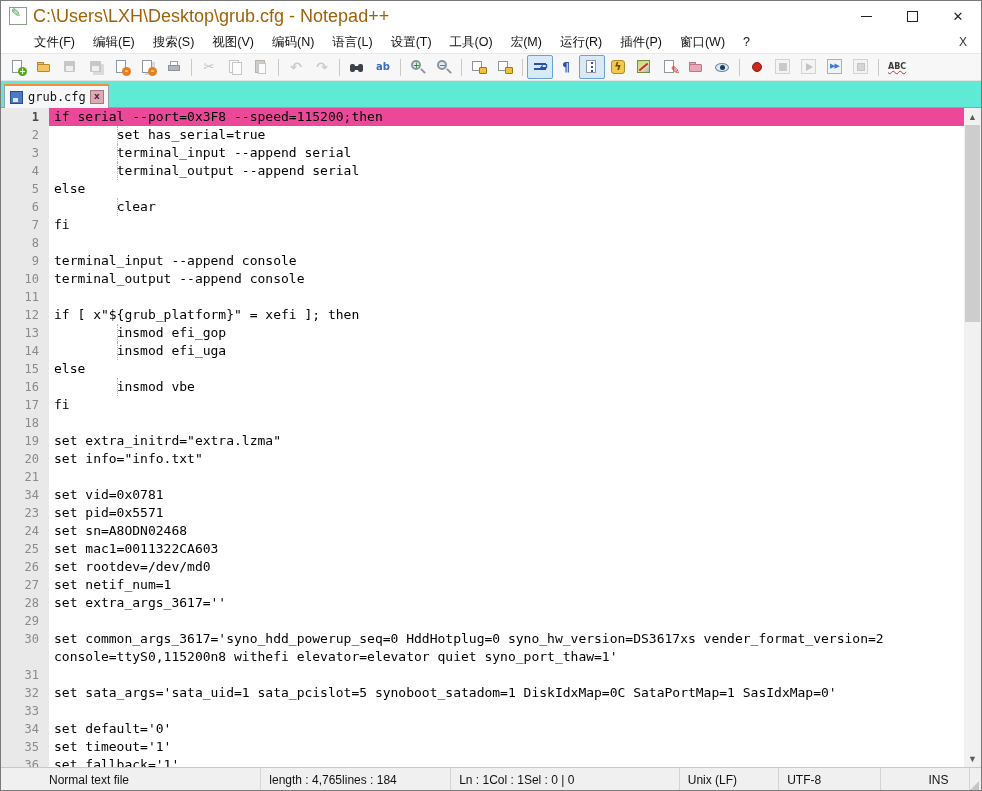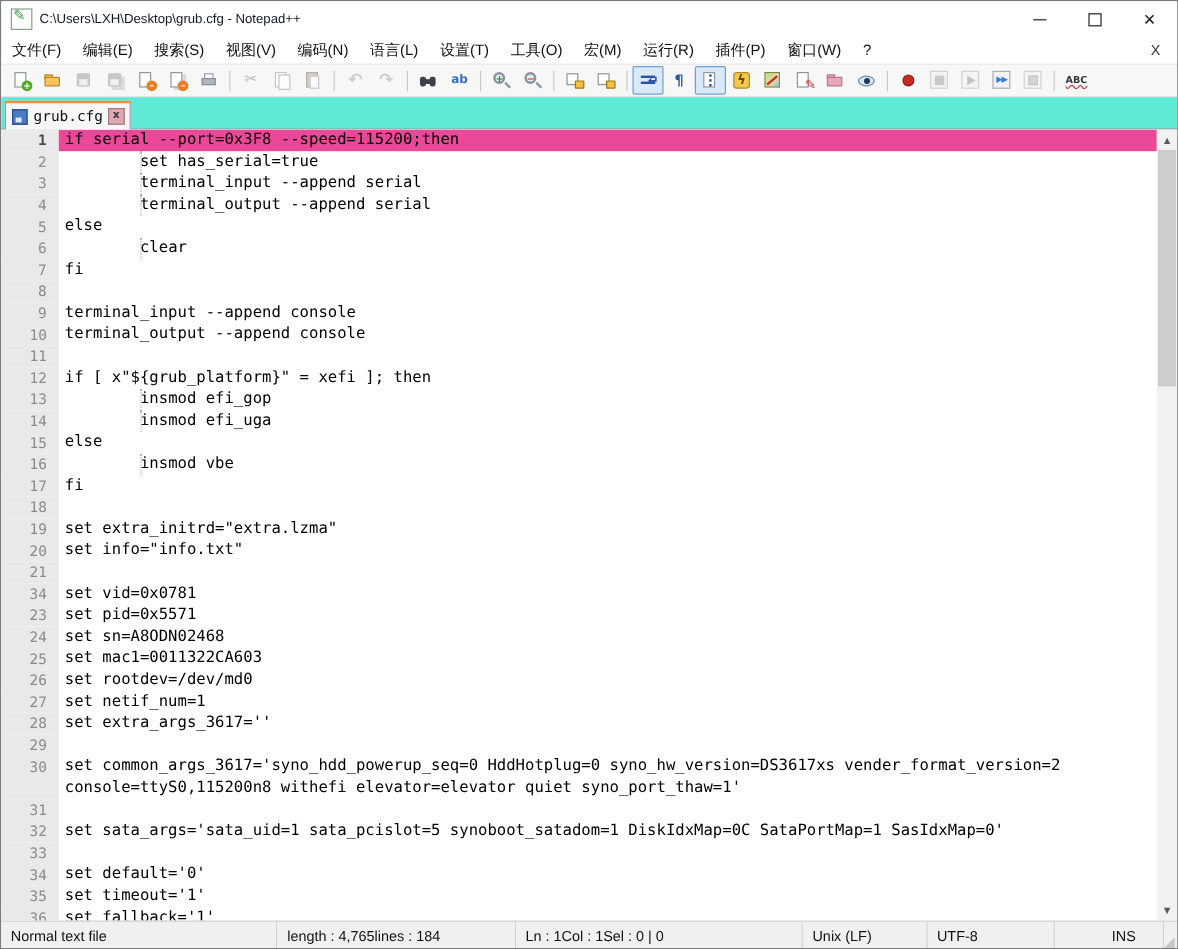--- a/index.html
+++ b/index.html
@@ -7,29 +7,29 @@
     width:980px;height:789px;overflow:hidden;
     border:1px solid #7a7a7a;
     font-family:"Liberation Sans",sans-serif;
     background:#fff;
     -webkit-font-smoothing:antialiased;
   }
   
   .titlebar{height:30px;display:flex;align-items:center;background:#fff;}
   .app-icon{width:16px;height:16px;margin:0 6px 0 8px;position:relative;background:#fdfdfd;border:1px solid #8aa08a;}
   .app-icon::after{content:"\270E";position:absolute;left:1px;top:-2px;font-size:12px;color:#3f9b3f;}
-  .title-text{font-size:11px;color:#0f172a;flex:1;white-space:nowrap;overflow:hidden;}
+  .title-text{font-size:18px;color:#a16207;flex:1;white-space:nowrap;overflow:hidden;}
   .win-controls{display:flex;height:30px;}
   .win-btn{width:46px;height:30px;display:flex;align-items:center;justify-content:center;color:#222;}
   .wb-min{width:11px;height:1px;background:#222;display:block;}
   .wb-max{width:9px;height:9px;border:1px solid #222;display:block;}
   .wb-close{font-size:13px;line-height:1;}
   
   .menubar{height:22px;display:flex;align-items:center;background:#fff;font-size:12.5px;color:#111;}
-  .menu-items{display:flex;flex:1;align-items:center;}
+  .menu-items{display:flex;flex:1;align-items:center;margin-left:24px;}
   .menu-item{padding:2px 9px;white-space:nowrap;cursor:default;}
   .menu-close{width:24px;text-align:center;font-size:12px;color:#333;margin-right:6px;}
   
   .toolbar{height:26px;display:flex;align-items:center;background:#f7f7f7;border-top:1px solid #e8e8e8;border-bottom:1px solid #e3e3e3;padding-left:4px;}
   .tbtn{width:24px;height:22px;display:inline-flex;align-items:center;justify-content:center;border:1px solid transparent;border-radius:2px;flex:none;}
   .tbtn.active{background:#d9e9f7;border-color:#69a1d8;}
   .tbtn.disabled{opacity:.5;filter:grayscale(.7);}
   .tsep{width:1px;height:17px;background:#c9c9c9;margin:0 4px;flex:none;}
   .ic{position:relative;width:16px;height:16px;display:inline-block;font-family:"DejaVu Sans",sans-serif;}
   .ic::before,.ic::after{position:absolute;box-sizing:border-box;}
@@ -105,21 +105,21 @@
   .line.cur .code{background:#ec4899;}
   .code.ind::before{content:"";position:absolute;left:calc(5px + 8ch);top:0;bottom:0;border-left:1px dotted #b4b4b4;}
   
   .vscroll{width:17px;flex:none;background:#f1f1f1;display:flex;flex-direction:column;}
   .sb-arrow{height:17px;display:flex;align-items:center;justify-content:center;color:#5a5a5a;font-size:9px;flex:none;}
   .sb-track{flex:1;position:relative;}
   .sb-thumb{position:absolute;left:1px;right:1px;top:0;height:197px;background:#cdcdcd;}
   
   .statusbar{height:24px;background:#f0f0f0;border-top:1px solid #c8c8c8;display:flex;align-items:stretch;font-size:12px;color:#111;}
   .sb-cell{display:flex;align-items:center;padding-left:8px;border-right:1px solid #d4d4d4;box-sizing:border-box;white-space:nowrap;overflow:hidden;}
-  .sb-doc{width:238px;}
+  .sb-doc{width:238px;margin-left:40px;}
   .sb-len{width:205px;gap:0;}
   .sb-pos{width:247px;}
   .sb-eol{width:107px;}
   .sb-enc{width:110px;}
   .sb-ins{width:53px;margin-left:39px;}
   .sb-grip{flex:1;display:flex;align-items:flex-end;justify-content:flex-end;}
   .grip{width:0;height:0;border-bottom:9px solid #c6c6c6;border-left:9px solid transparent;margin:0 2px 2px 0;}
 </style>
 </head>
 <body>

